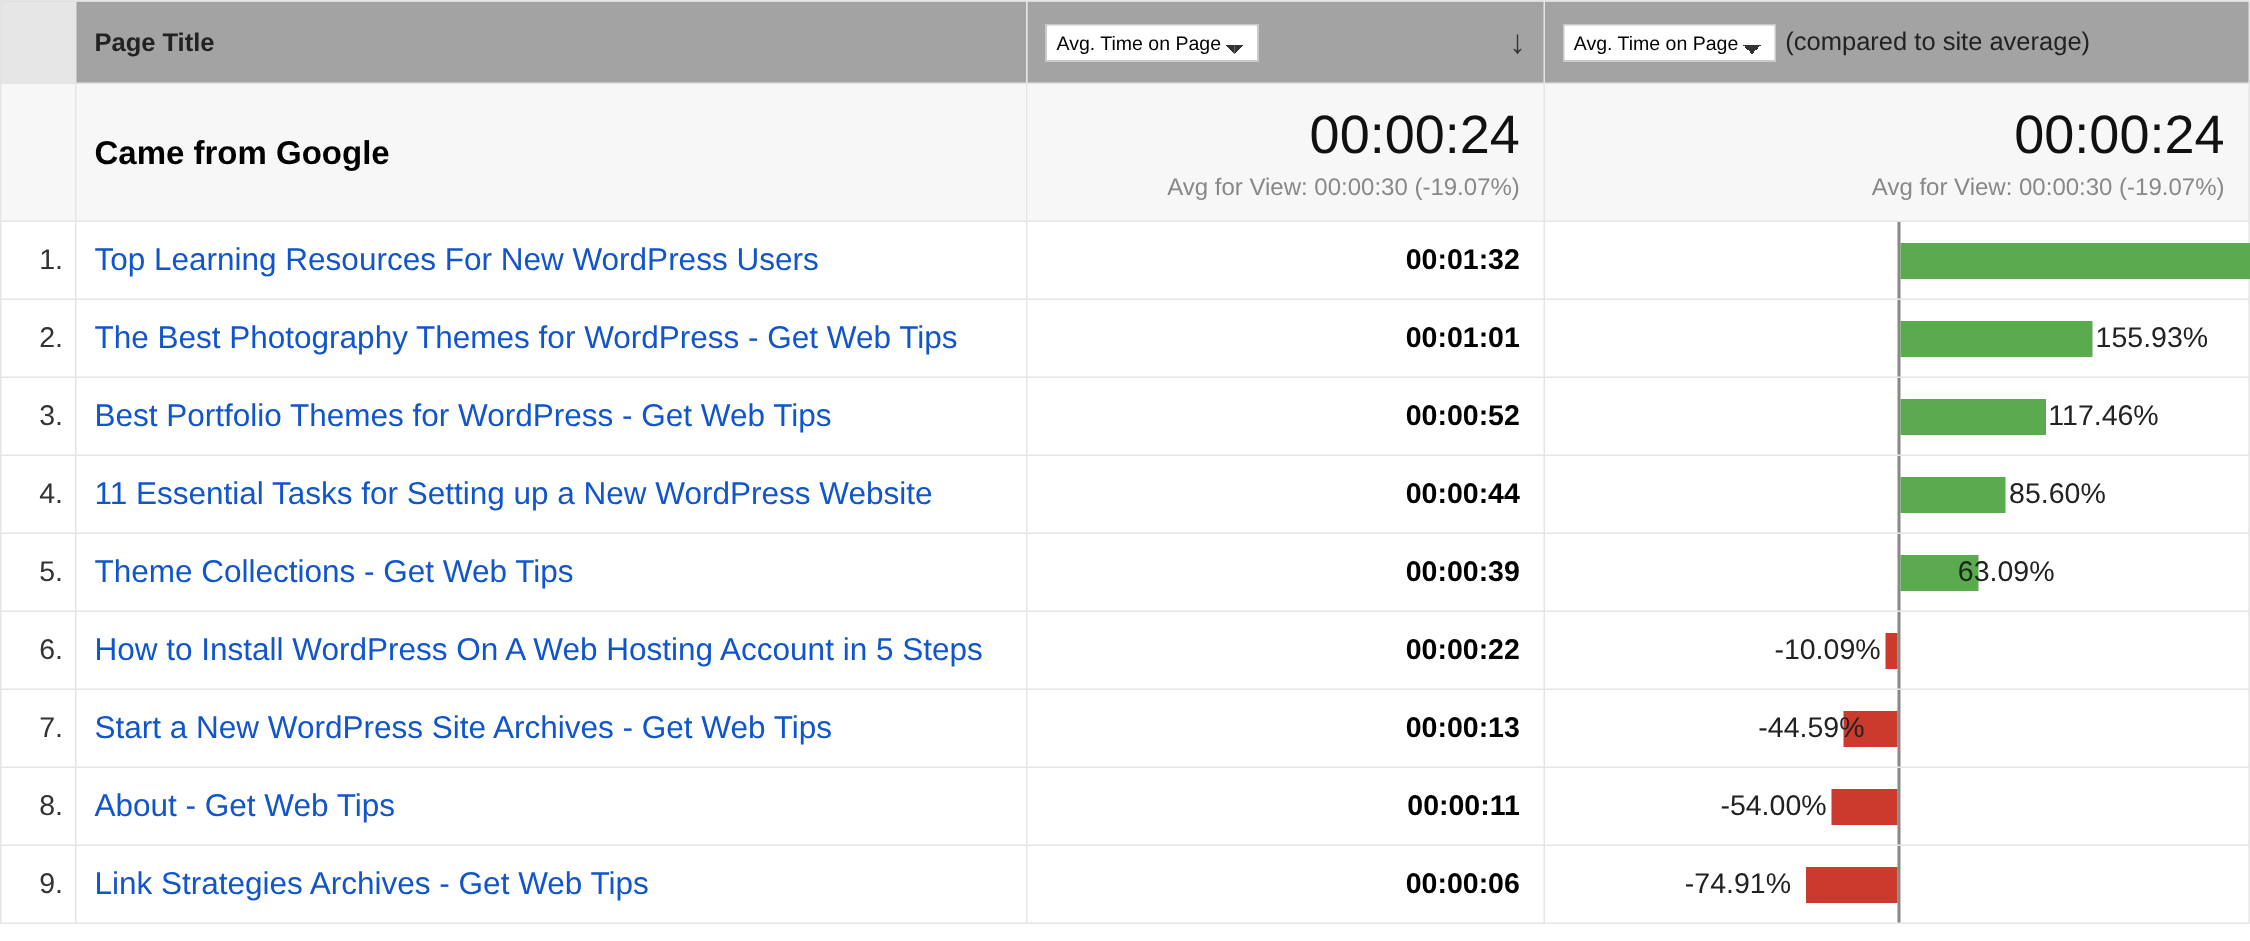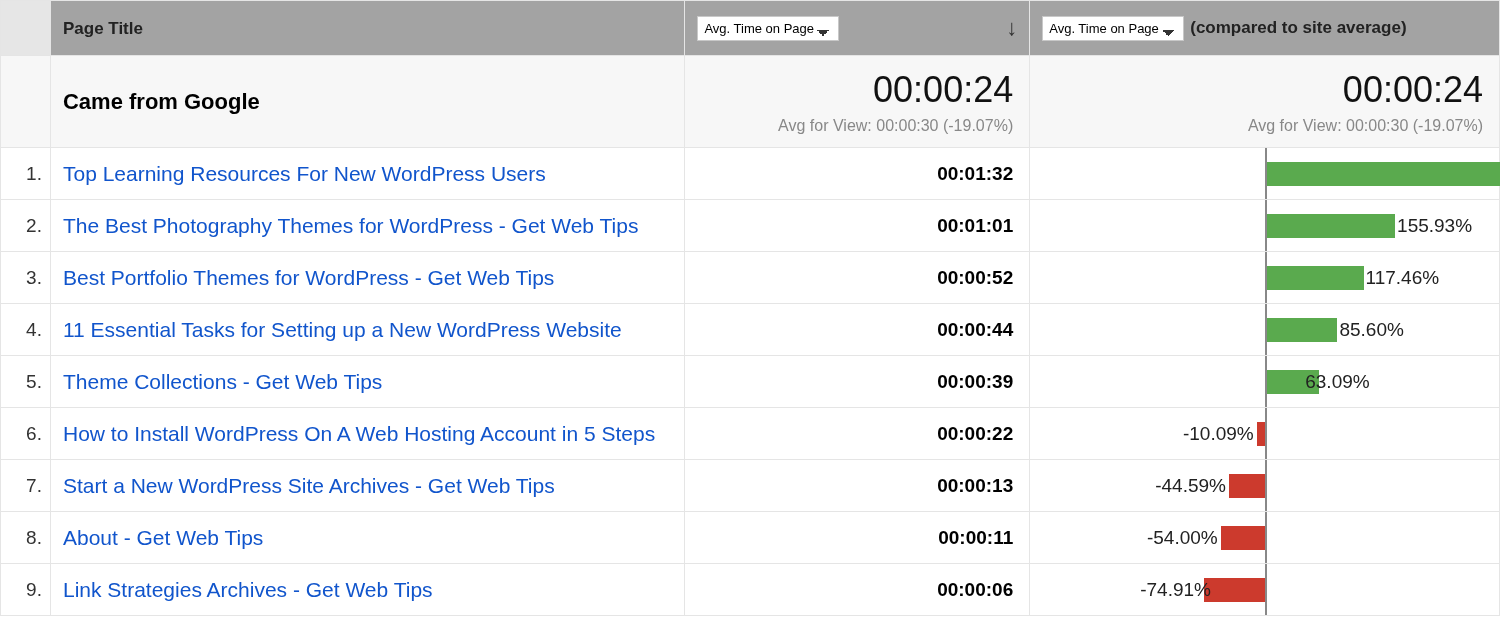--- a/index.html
+++ b/index.html
@@ -52,21 +52,21 @@
     justify-content: space-between;
     padding: 0 12px;
     height: 100%;
   }
   .sort-arrow {
     font-size: 22px;
     color: #333;
   }
   .compare-label {
     font-size: 17px;
-    font-weight: bold;
+    font-weight: normal;
     color: #222;
     margin-left: 6px;
   }
   .compare-hdr-inner {
     display: flex;
     align-items: center;
     padding: 0 12px;
     height: 100%;
   }
 
@@ -285,21 +285,21 @@
           <span class="idx-txt">7.</span>
         </div>
         <div class="cell c-title"><span class="page-link">Start a New WordPress Site Archives - Get Web Tips</span></div>
         <div class="cell c-metric">
           <span class="time-val">00:00:13</span>
         </div>
         <div class="cell c-compare">
           <div class="compare-cell-inner">
             <div class="zero-line" style="left: 235px;"></div>
             <div class="bar bar-neg" style="width: 36.5638px; left: 198.436px;"></div>
-            <span class="pct-label" style="right: 273px; ">-44.59%</span>
+            <span class="pct-label" style="right: 256px; ">-44.59%</span>
           </div>
         </div>
       </div><div class="data-row">
         <div class="cell c-idx">
           <span class="idx-txt">8.</span>
         </div>
         <div class="cell c-title"><span class="page-link">About - Get Web Tips</span></div>
         <div class="cell c-metric">
           <span class="time-val">00:00:11</span>
         </div>
@@ -315,18 +315,18 @@
           <span class="idx-txt">9.</span>
         </div>
         <div class="cell c-title"><span class="page-link">Link Strategies Archives - Get Web Tips</span></div>
         <div class="cell c-metric">
           <span class="time-val">00:00:06</span>
         </div>
         <div class="cell c-compare">
           <div class="compare-cell-inner">
             <div class="zero-line" style="left: 235px;"></div>
             <div class="bar bar-neg" style="width: 61.4262px; left: 173.574px;"></div>
-            <span class="pct-label" style="right: 288px; text-align: center; margin-left: 28px;">-74.91%</span>
+            <span class="pct-label" style="right: 305px; text-align: center; margin-left: 28px;">-74.91%</span>
           </div>
         </div>
       </div></div>
 
 </div>
 
 </body></html>

